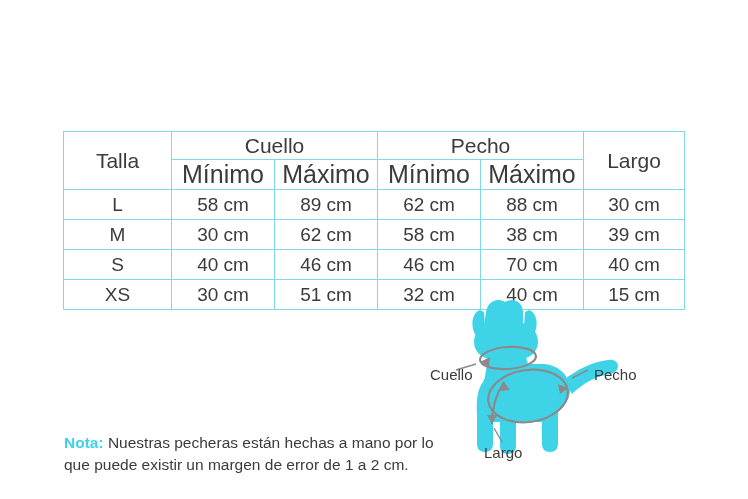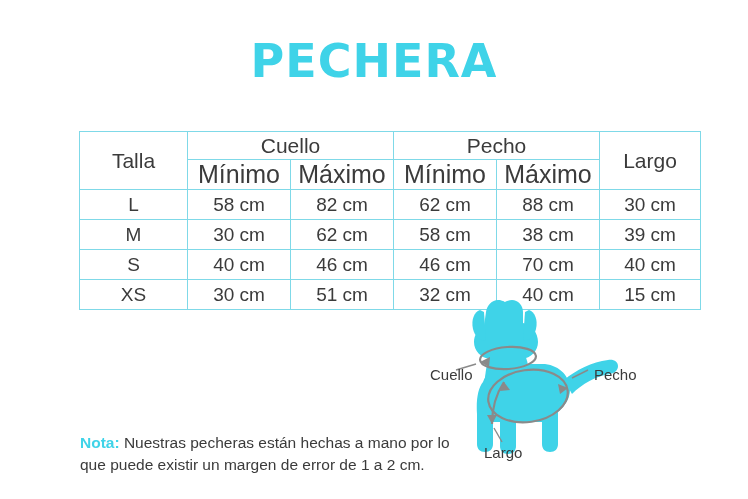--- a/index.html
+++ b/index.html
@@ -31,21 +31,21 @@
     color: #3fd3e8;
     font-family: "DejaVu Sans", sans-serif;
     font-weight: bold;
     font-size: 46px;
     letter-spacing: 1px;
   }
 
   
   .size-table {
     position: absolute;
-    left: 79px;
+    left: 63px;
     top: 131px;
     width: 622px;
     border-collapse: collapse;
     table-layout: fixed;
   }
   .size-table td, .size-table th {
     border: 1px solid #7fd9e8;
     text-align: center;
     font-weight: normal;
     color: #3b3b3b;
@@ -100,54 +100,52 @@
 
   
   .note {
     position: absolute;
     left: 64px;
     top: 432px;
     width: 370px;
     font-size: 15.5px;
     line-height: 1.45;
     color: #3b3b3b;
-    margin-left: 16px;
   }
   .note b {
     color: #3fd3e8;
     font-weight: bold;
   }
 </style>
 </head>
 <body>
 
 <div id="page">
 
-  <div class="title">PECHERA</div>
 
   <table class="size-table">
     <thead>
       <tr>
         <th class="hdr-tall col-talla" rowspan="2">Talla</th>
         <th class="hdr-group" colspan="2">Cuello</th>
         <th class="hdr-group" colspan="2">Pecho</th>
         <th class="hdr-tall col-largo" rowspan="2">Largo</th>
       </tr>
       <tr>
         <th class="hdr-sub col-num">Mínimo</th>
         <th class="hdr-sub col-num">Máximo</th>
         <th class="hdr-sub col-num">Mínimo</th>
         <th class="hdr-sub col-num">Máximo</th>
       </tr>
     </thead>
     <tbody>
       <tr>
         <td class="data-cell">L</td>
         <td class="data-cell">58 cm</td>
-        <td class="data-cell">82 cm</td>
+        <td class="data-cell">89 cm</td>
         <td class="data-cell">62 cm</td>
         <td class="data-cell">88 cm</td>
         <td class="data-cell">30 cm</td>
       </tr>
       <tr>
         <td class="data-cell">M</td>
         <td class="data-cell">30 cm</td>
         <td class="data-cell">62 cm</td>
         <td class="data-cell">58 cm</td>
         <td class="data-cell">38 cm</td>

